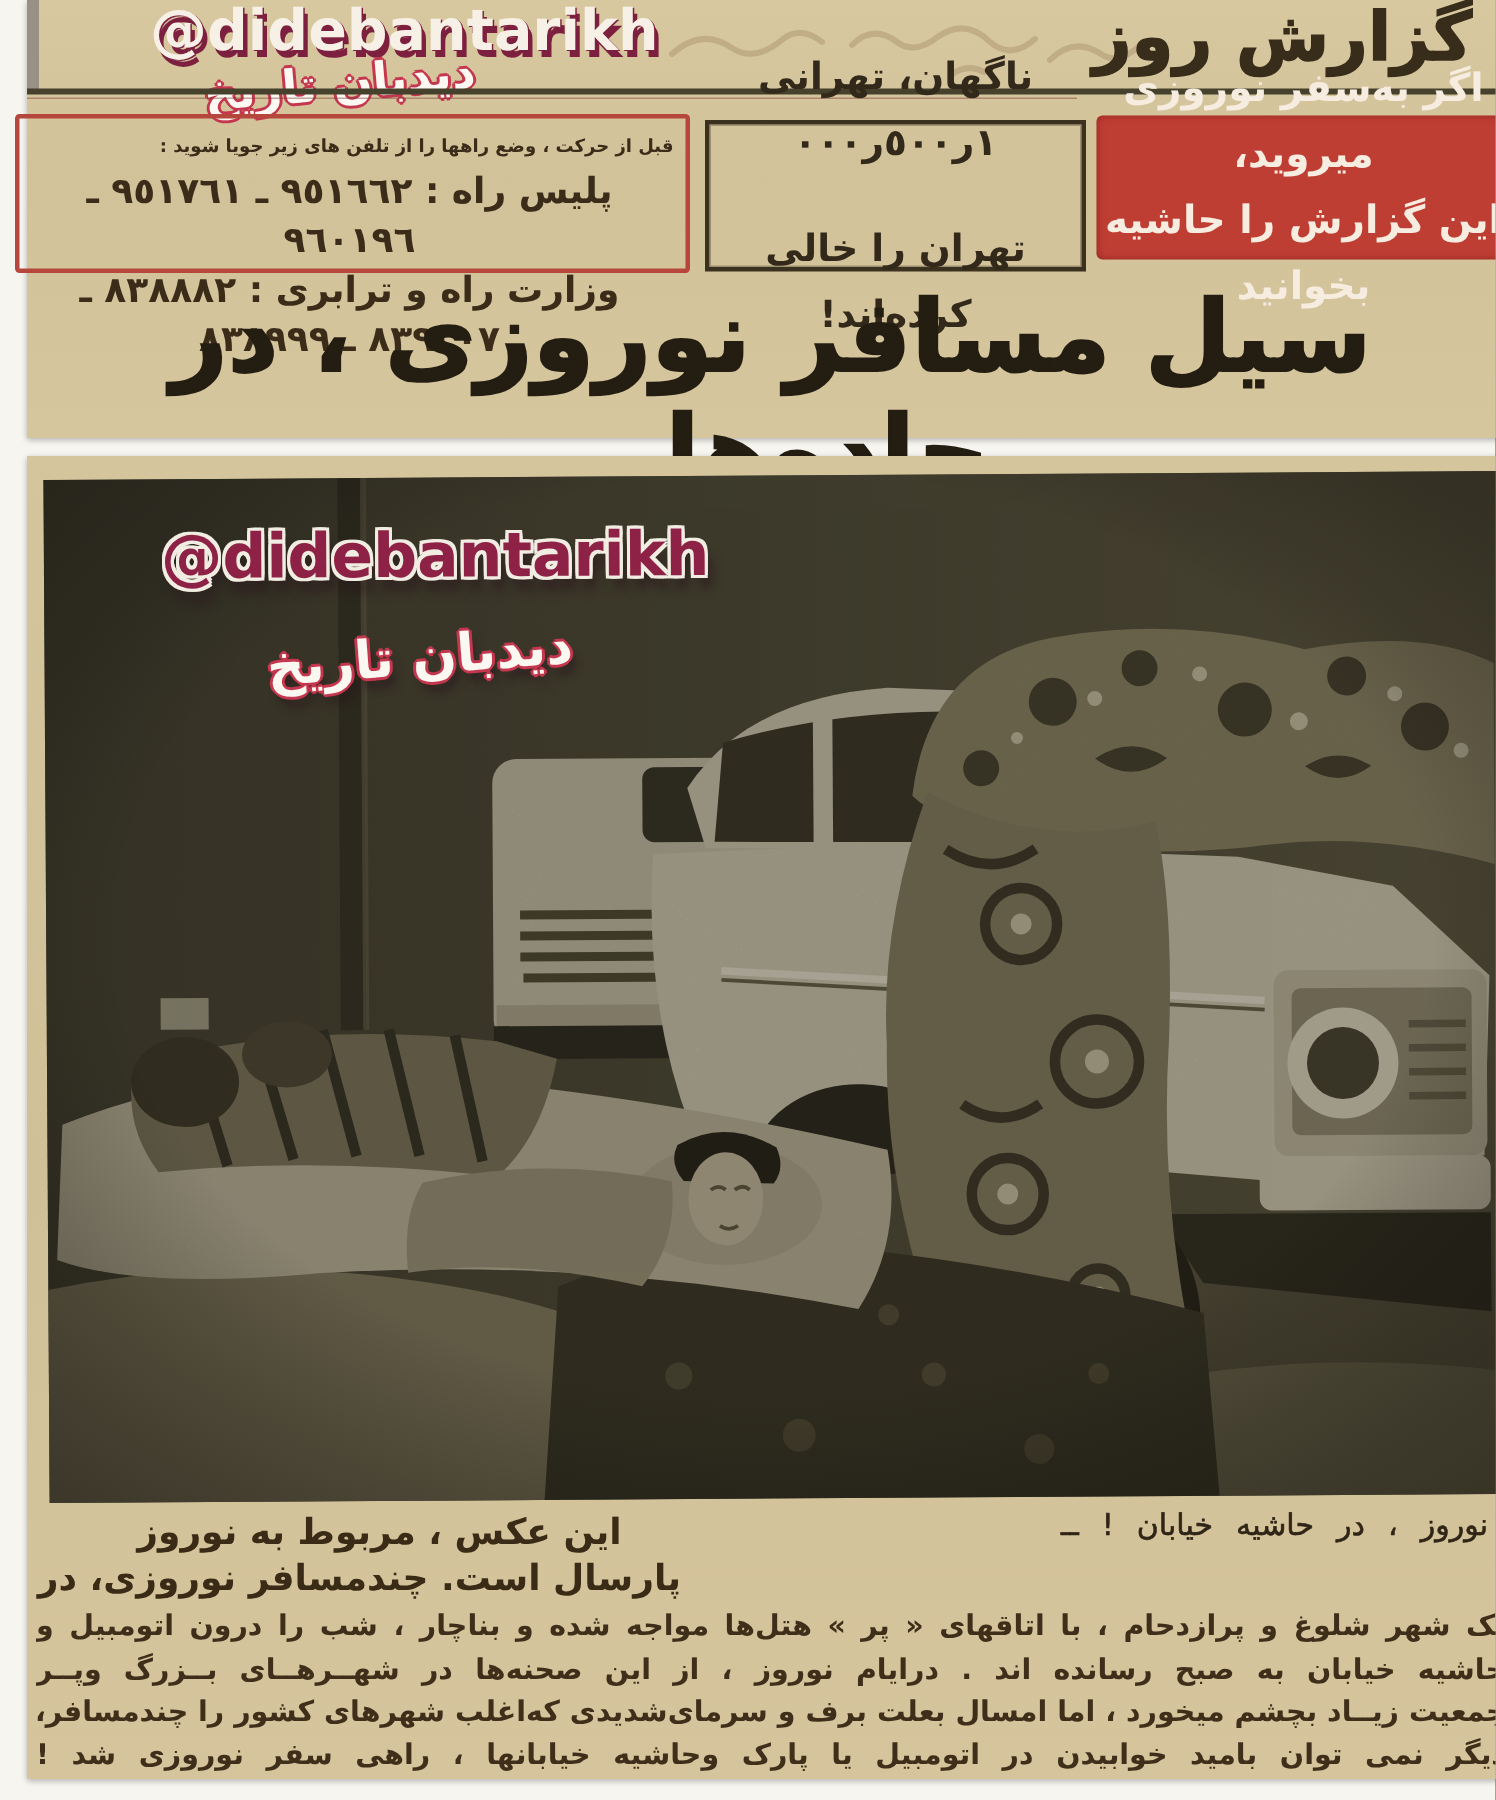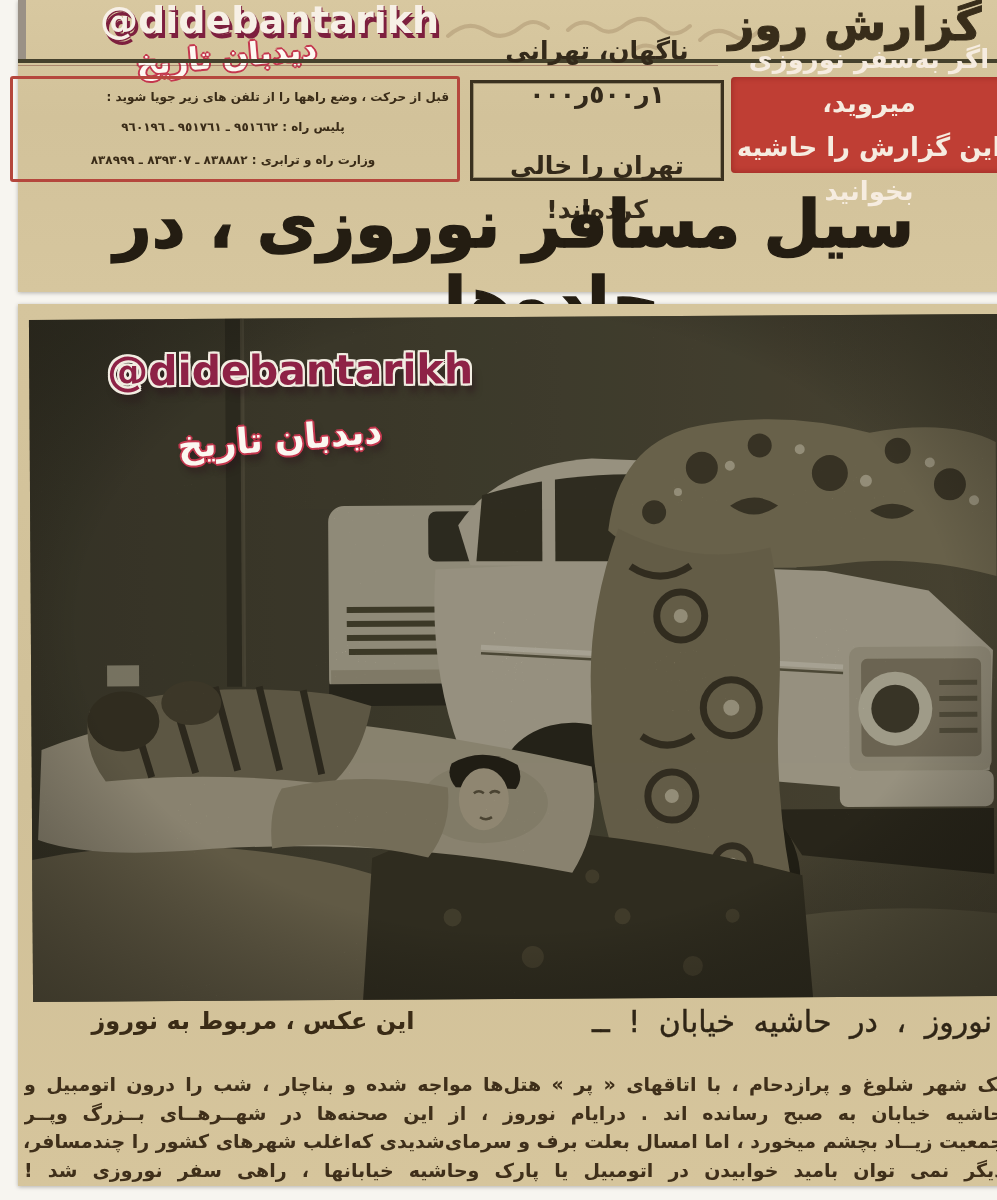--- a/index.html
+++ b/index.html
@@ -46,21 +46,21 @@
     border:3px solid #3a311f;box-shadow:inset 0 0 0 1px rgba(58,49,31,.35);
     display:flex;flex-direction:column;justify-content:center;text-align:center;
     font-size:25px;font-weight:bold;color:#33291a;line-height:44px;gap:27px;
   }
   #phone-box{
     position:absolute;left:-8px;top:76px;width:450px;height:106px;
     border:3px solid #b5473d;border-radius:3px;
     color:#3a2c18;font-weight:bold;padding:4px 8px 0 4px;box-sizing:border-box;
   }
   #phone-box .l1{font-size:12px;text-align:right;line-height:28px;}
-  #phone-box .l2,#phone-box .l3{font-size:12px;text-align:center;line-height:33px;letter-spacing:1px;}
+  #phone-box .l2,#phone-box .l3{font-size:24px;text-align:center;line-height:33px;letter-spacing:1px;}
   #headline{
     position:absolute;left:0;top:186px;width:992px;text-align:center;
     font-size:66px;font-weight:bold;color:#241d12;-webkit-text-stroke:1.4px #241d12;
     letter-spacing:-1px;
   }
   
   #photo{
     position:absolute;left:13px;top:13px;width:971px;height:682px;
     background:#56523d;transform:rotate(-0.35deg);overflow:hidden;
   }
@@ -74,21 +74,21 @@
   #wm-photo-persian{
     position:absolute;left:148px;top:100px;font-size:35px;font-weight:bold;color:#fbf8f1;
     transform:rotate(-4deg);z-index:5;
     text-shadow:-2px 0 0 #c4374e,2px 0 0 #c4374e,0 -2px 0 #c4374e,0 2px 0 #c4374e,
                 -1px -1px 0 #c4374e,1px 1px 0 #c4374e,1px -1px 0 #c4374e,-1px 1px 0 #c4374e,
                 3px 7px 6px rgba(40,15,25,.5);
   }
   
   #caption-title{
     position:absolute;right:18px;top:700px;width:540px;text-align:right;
-    font-size:30px;color:#2f2516;font-weight:500;word-spacing:9px;
+    font-size:20px;color:#2f2516;font-weight:500;word-spacing:9px;
     -webkit-text-stroke:.4px #2f2516;
   }
   #caption-intro{
     position:absolute;left:6px;top:702px;width:430px;
     font-size:24px;font-weight:bold;color:#3a2b16;line-height:31px;text-align:right;
   }
   #caption-intro .i1{padding-left:28px;text-align:center;}
   #caption-body{
     position:absolute;left:6px;top:766px;width:980px;
     font-size:19px;font-weight:bold;color:#3f2f1a;
@@ -284,20 +284,21 @@
     </svg>
 
     <div id="wm-photo-handle" class="wm-handle">@didebantarikh</div>
     <div id="wm-photo-persian" class="rtl">دیدبان تاریخ</div>
   </div>
 
   <div id="caption-title" class="rtl">نوروز ، در حاشیه خیابان ! ــ</div>
 
   <div id="caption-intro" class="rtl">
     <div class="i1">این عکس ، مربوط به نوروز</div>
+    <div class="i2">پارسال است. چندمسافر نوروزی، در</div>
   </div>
 
   <div id="caption-body" class="rtl">
     <div class="bl">یک شهر شلوغ و پرازدحام ، با اتاقهای « پر » هتل‌ها مواجه شده و بناچار ، شب را درون اتومبیل و</div>
     <div class="bl">حاشیه خیابان به صبح رسانده اند . درایام نوروز ، از این صحنه‌ها در شهــرهــای بــزرگ وپــر</div>
     <div class="bl">جمعیت زیــاد بچشم میخورد ، اما امسال بعلت برف و سرمای‌شدیدی که‌اغلب شهرهای کشور را چندمسافر،</div>
     <div class="bl">دیگر نمی توان بامید خوابیدن در اتومبیل یا پارک وحاشیه خیابانها ، راهی سفر نوروزی شد !</div>
   </div>
 </div>
 

